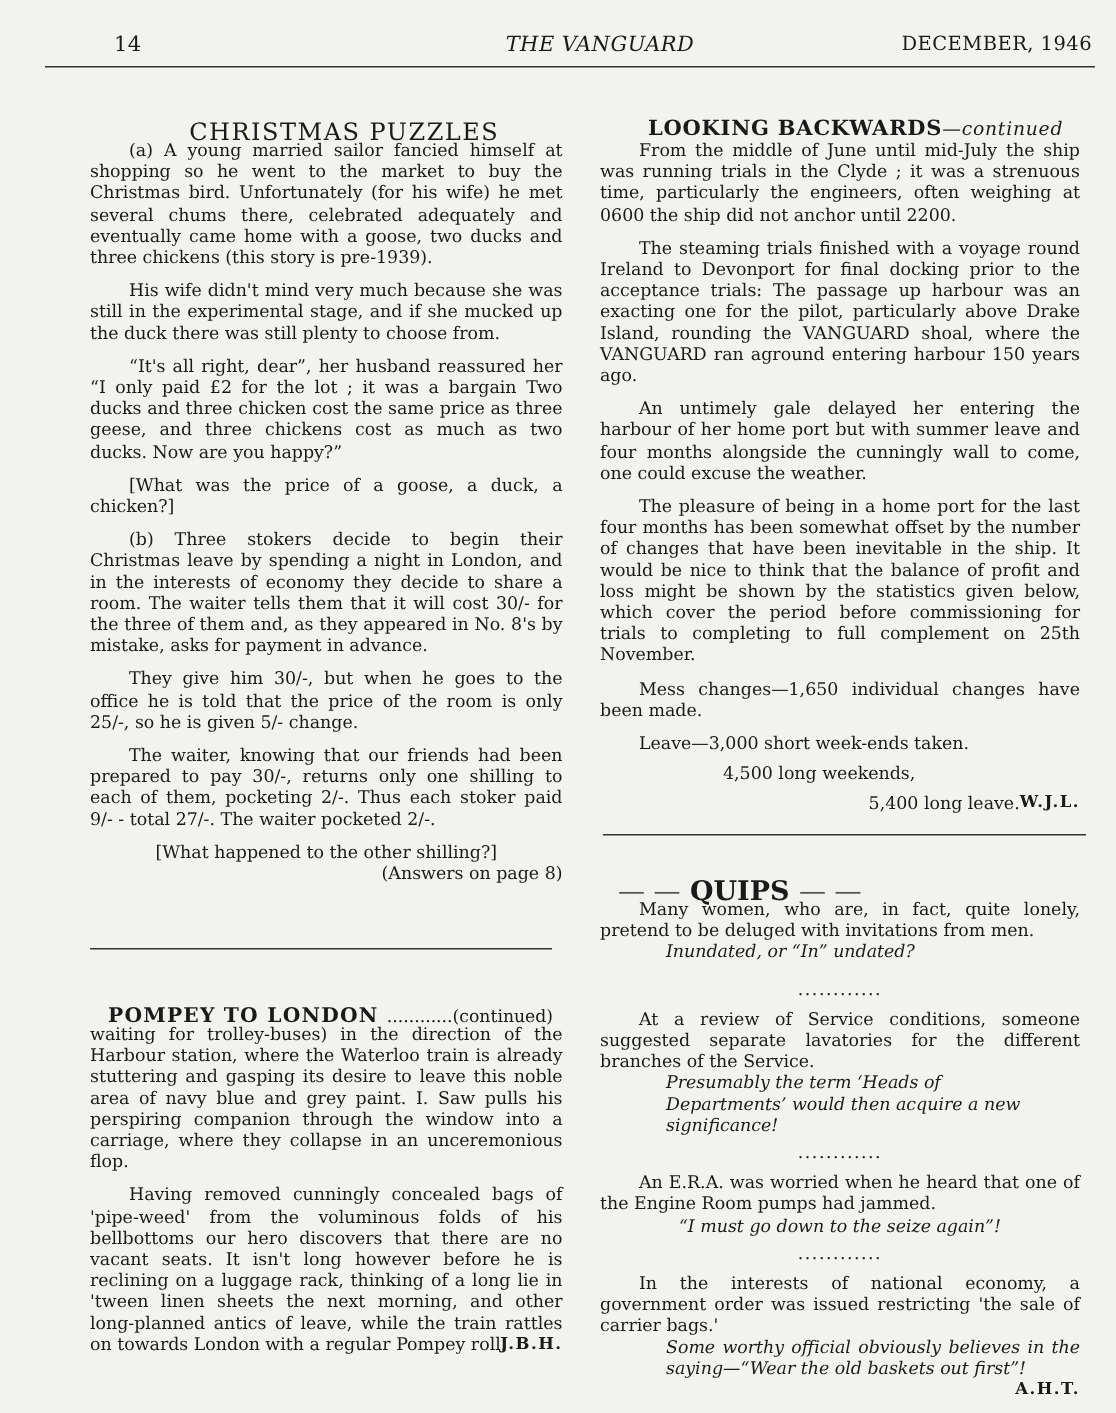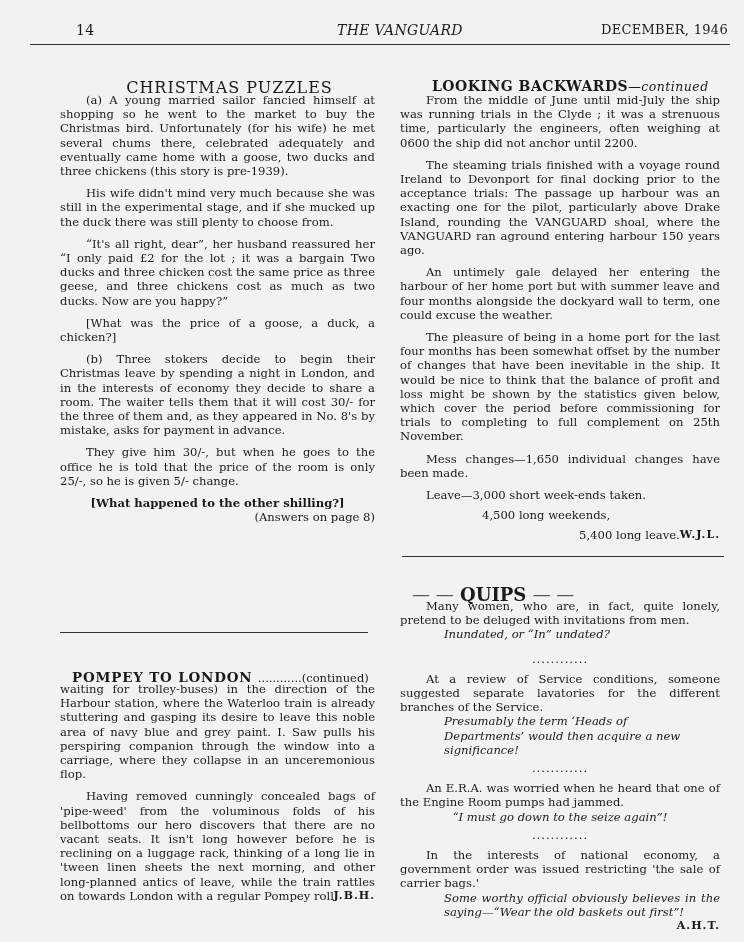--- a/index.html
+++ b/index.html
@@ -51,42 +51,43 @@
 <div class="header-rule"></div>
 
 <h2 class="h-puzzles">CHRISTMAS PUZZLES</h2>
 <div class="col col-left" style="top:93px;">
   <p>(a) A young married sailor fancied himself at shopping so he went to the market to buy the Christmas bird. Unfortunately (for his wife) he met several chums there, celebrated adequately and eventually came home with a goose, two ducks and three chickens (this story is pre-1939).</p>
   <p>His wife didn't mind very much because she was still in the experimental stage, and if she mucked up the duck there was still plenty to choose from.</p>
   <p>“It's all right, dear”, her husband reassured her “I only paid £2 for the lot ; it was a bargain Two ducks and three chicken cost the same price as three geese, and three chickens cost as much as two ducks. Now are you happy?”</p>
   <p>[What was the price of a goose, a duck, a chicken?]</p>
   <p>(b) Three stokers decide to begin their Christmas leave by spending a night in London, and in the interests of economy they decide to share a room. The waiter tells them that it will cost 30/- for the three of them and, as they appeared in No. 8's by mistake, asks for payment in advance.</p>
   <p>They give him 30/-, but when he goes to the office he is told that the price of the room is only 25/-, so he is given 5/- change.</p>
-  <p class="center" style="margin:0;font-weight:bold;">[What happened to the other shilling?]</p>
+  <p>The waiter, knowing that our friends had been prepared to pay 30/-, returns only one shilling to each of them, pocketing 2/-. Thus each stoker paid 9/- - total 27/-. The waiter pocketed 2/-.</p>
+  <p class="center" style="margin:0;">[What happened to the other shilling?]</p>
   <p class="right" style="margin:0;">(Answers on page 8)</p>
 </div>
 <div class="rule" style="top:632px; left:60px; width:308px;"></div>
 
 <h2 class="h-pompey">
   <span>POMPEY TO LONDON</span>
   <span class="cont">............(continued)</span>
 </h2>
 <div class="col col-left" style="top:682px;">
   <p class="noind">waiting for trolley-buses) in the direction of the Harbour station, where the Waterloo train is already stuttering and gasping its desire to leave this noble area of navy blue and grey paint. I. Saw pulls his perspiring companion through the window into a carriage, where they collapse in an unceremonious flop.</p>
   <p style="margin:0;">Having removed cunningly concealed bags of 'pipe-weed' from the voluminous folds of his bellbottoms our hero discovers that there are no vacant seats. It isn't long however before he is reclining on a luggage rack, thinking of a long lie in 'tween linen sheets the next morning, and other long-planned antics of leave, while the train rattles on towards London with a regular Pompey roll.</p>
   <p class="right sig" style="margin-top:-14px;">J.B.H.</p>
 </div>
 
 <h2 class="h-looking">
   <span>LOOKING BACKWARDS</span><i>—continued</i>
 </h2>
 <div class="col col-right" style="top:93px;">
   <p>From the middle of June until mid-July the ship was running trials in the Clyde ; it was a strenuous time, particularly the engineers, often weighing at 0600 the ship did not anchor until 2200.</p>
   <p>The steaming trials finished with a voyage round Ireland to Devonport for final docking prior to the acceptance trials: The passage up harbour was an exacting one for the pilot, particularly above Drake Island, rounding the VANGUARD shoal, where the VANGUARD ran aground entering harbour 150 years ago.</p>
-  <p>An untimely gale delayed her entering the harbour of her home port but with summer leave and four months alongside the dockyard wall to term, one could excuse the weather.</p>
+  <p>An untimely gale delayed her entering the harbour of her home port but with summer leave and four months alongside the cunningly wall to come, one could excuse the weather.</p>
   <p>The pleasure of being in a home port for the last four months has been somewhat offset by the number of changes that have been inevitable in the ship. It would be nice to think that the balance of profit and loss might be shown by the statistics given below, which cover the period before commissioning for trials to completing to full complement on 25th November.</p>
   <p>Mess changes—1,650 individual changes have been made.</p>
   <div style="padding-left:26px;">
     <div class="leave-row">
       <span>Leave—</span>
       <span>3,000 short week-ends taken.</span>
     </div>
     <div class="leave-row" style="padding-left:56px;">
       <span>4,500 long weekends,</span>
     </div>

